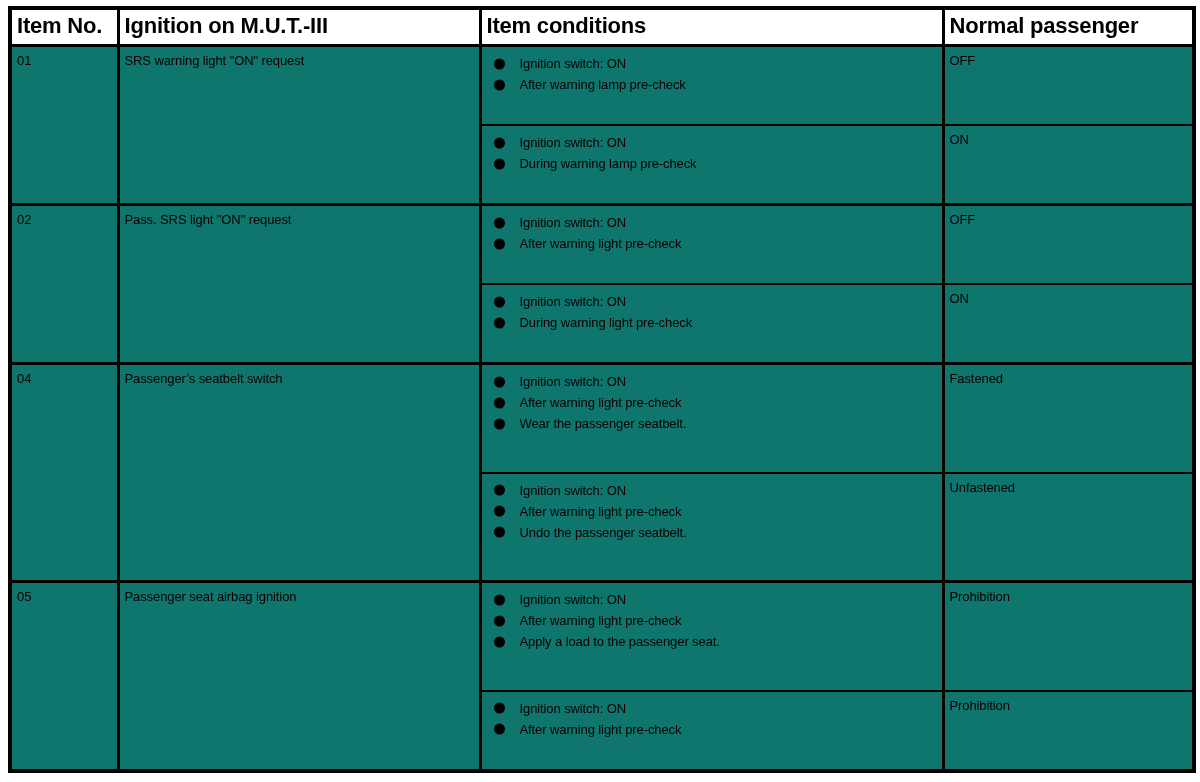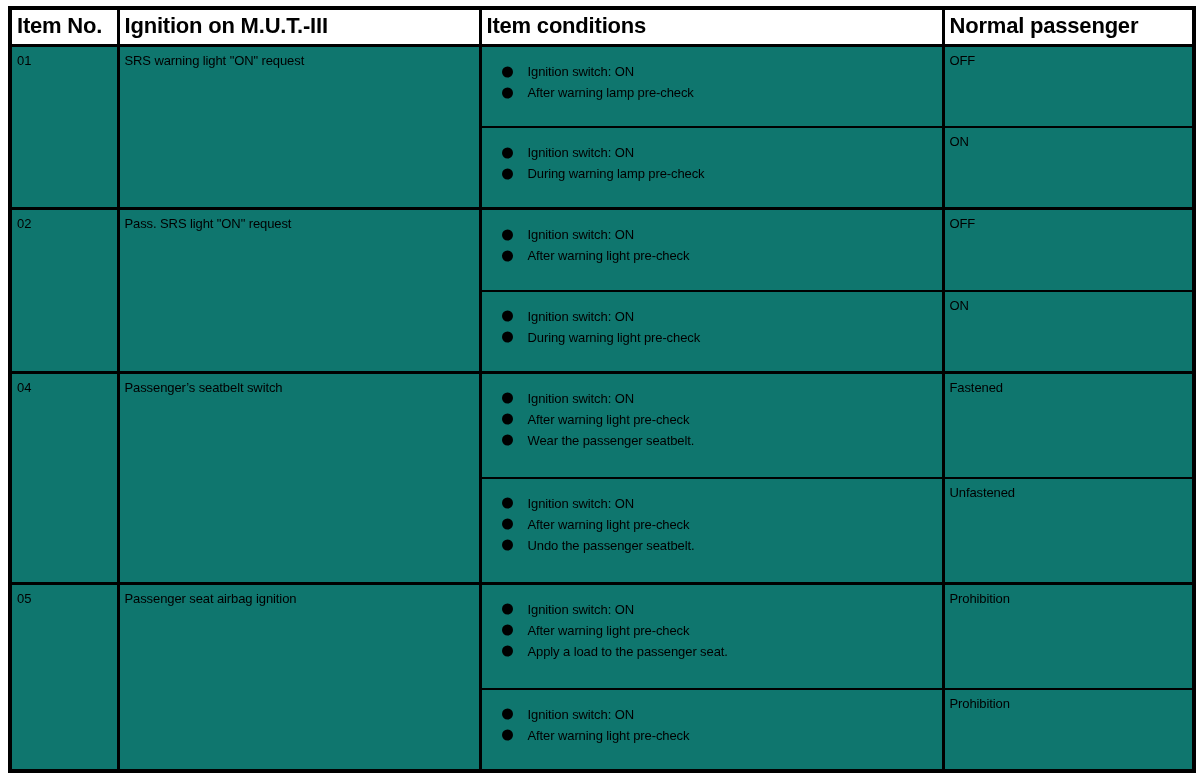--- a/index.html
+++ b/index.html
@@ -71,21 +71,21 @@
   
   tr.sub-row > td.subcell {
     border-top: 2px solid #000000;
   }
 
   .item-no { white-space: nowrap; }
   .disp-name { line-height: 1.15; }
 
   ul.cond-list {
     list-style: none;
-    margin: 8px;
+    margin: 0;
     padding: 0;
   }
   ul.cond-list li {
     position: relative;
     padding-left: 33px;
     line-height: 1.62;
     white-space: nowrap;
   }
   ul.cond-list li .bullet {
     position: absolute;

